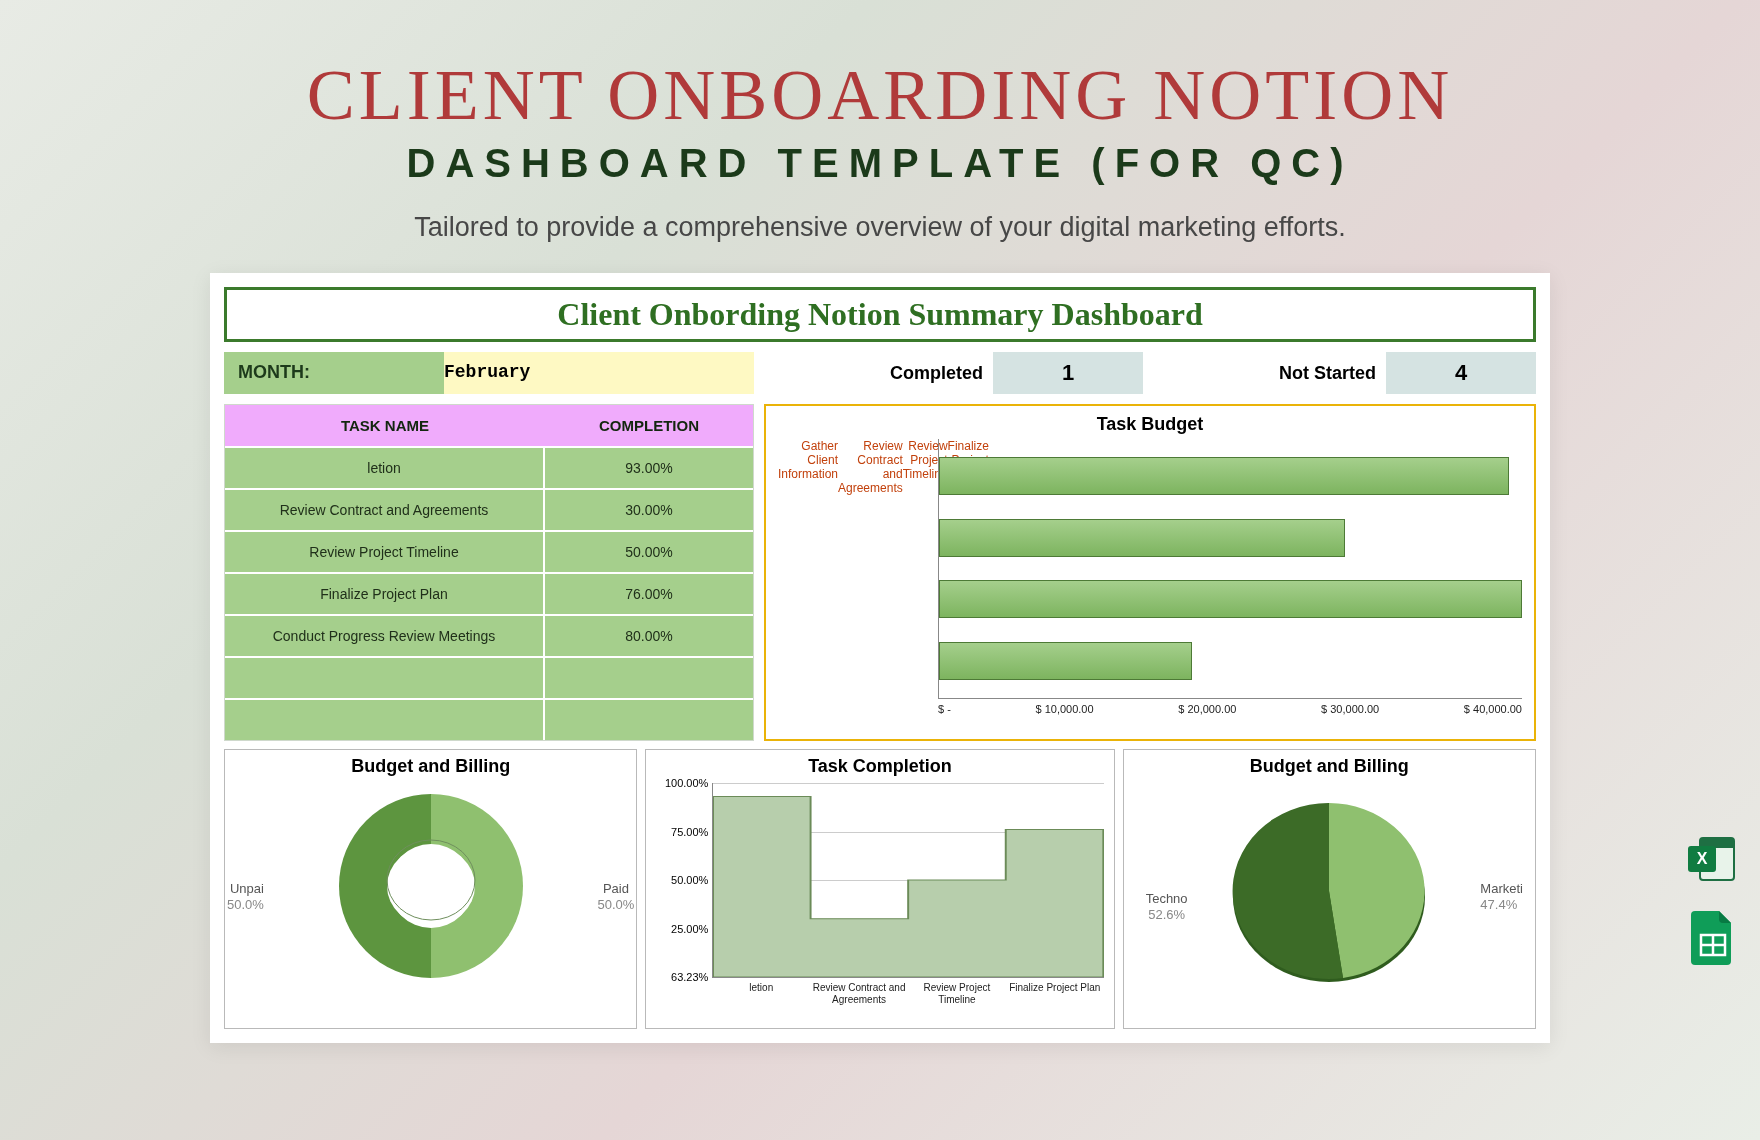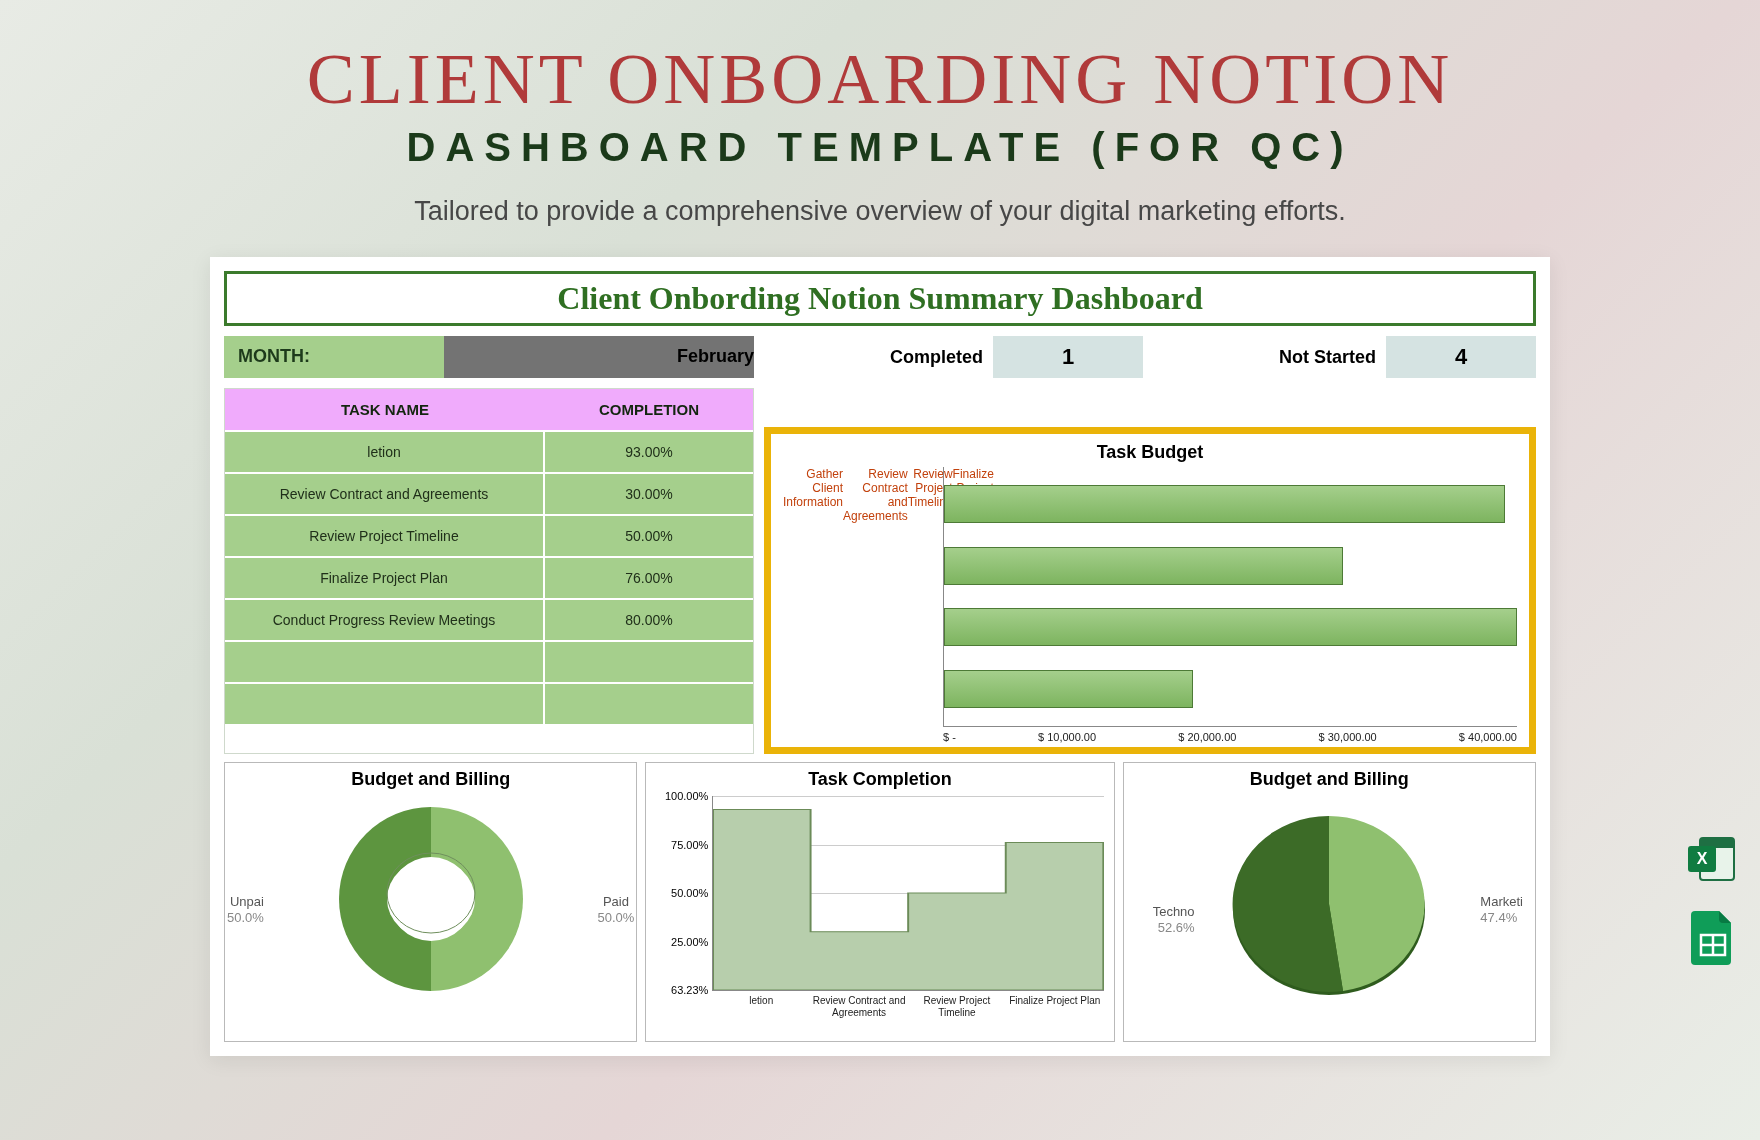--- a/index.html
+++ b/index.html
@@ -6,21 +6,21 @@
   body {
     width: 1760px;
     height: 1140px;
     font-family: Arial, Helvetica, sans-serif;
     background: linear-gradient(135deg, #e8ebe5 0%, #d9e0d6 30%, #e5d6d6 60%, #e9eee7 100%);
     position: relative;
     overflow: hidden;
   }
   .hero-title {
     text-align: center;
-    padding-top: 38px;
+    padding-top: 54px;
     font-family: 'Georgia', 'Times New Roman', serif;
     font-size: 72px;
     letter-spacing: 4px;
     color: #b03a3a;
     font-weight: 500;
   }
   .hero-sub {
     text-align: center;
     font-family: Arial, sans-serif;
     font-size: 40px;
@@ -62,26 +62,27 @@
   }
   .month-label {
     background: #a5cf8c;
     color: #1d3a1b;
     font-weight: bold;
     padding: 10px 14px;
     flex: 0 0 220px;
     font-size: 18px;
   }
   .month-value {
-    background: #737373;
-    text-align: right;
+    background: #fef9c3;
+    text-align: left;
     font-weight: bold;
     padding: 10px 0;
     flex: 1;
     font-size: 18px;
+    font-family: Liberation Mono, monospace;
   }
   .stat-box {
     display: flex;
     align-items: center;
     gap: 10px;
     margin-left: auto;
   }
   .stat-label {
     font-weight: bold;
     font-size: 18px;
@@ -126,24 +127,23 @@
     text-align: center;
     padding: 12px 4px;
     font-size: 14px;
     color: #20301a;
     border-right: 2px solid #fff;
   }
   .trow div:last-child { border-right: none; }
   .trow.empty div { min-height: 40px; }
   .budget-chart-box {
     flex: 1;
-    border: 7px solid #eab308;
+    border: 2px solid #eab308;
     padding: 8px 12px 4px;
     position: relative;
-    margin-top: 39px;
   }
   .chart-title {
     text-align: center;
     font-weight: bold;
     font-size: 18px;
     margin-bottom: 4px;
   }
   .hbar-area {
     position: relative;
     height: 260px;
@@ -395,21 +395,21 @@
     <div class="mini-chart">
       <div class="chart-title">Budget and Billing</div>
       <div class="donut-wrap">
         <svg width="220" height="210" viewBox="0 0 220 210">
           <g transform="translate(110,110)">
             <ellipse cx="0" cy="6" rx="96" ry="85" fill="#2f5c1e"></ellipse>
             <path d="M0,0 L0,-88 A96,88 0 0,1 14,87 Z" fill="#8fc06f"></path>
             <path d="M0,0 L14,87 A96,88 0 1,1 0,-88 Z" fill="#3c6b27"></path>
           </g>
         </svg>
-        <div class="pie-label" style="left:19px;top:110px;text-align:right">
+        <div class="pie-label" style="left:12px;top:110px;text-align:center">
           <span>Techno</span><br><span style="color:#888">52.6%</span>
         </div>
         <div class="pie-label" style="right:2px;top:100px;">
           <span>Marketi</span><br><span style="color:#888">47.4%</span>
         </div>
       </div>
     </div>
   </div>
 </div>
 

